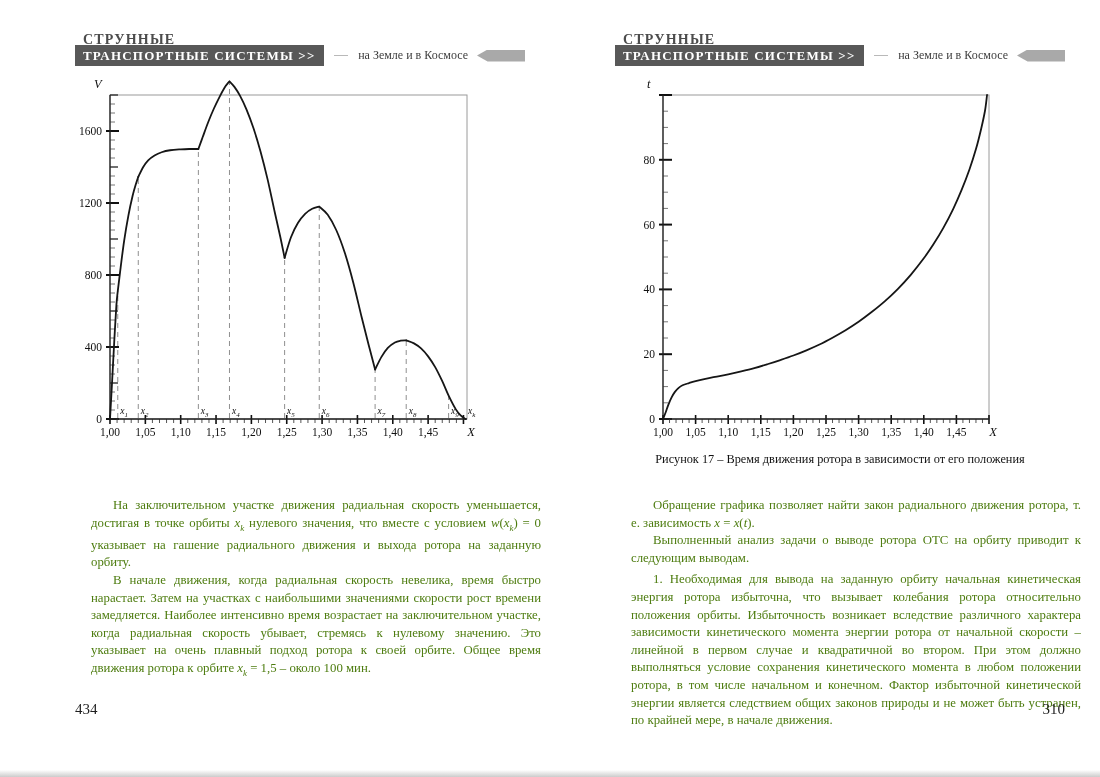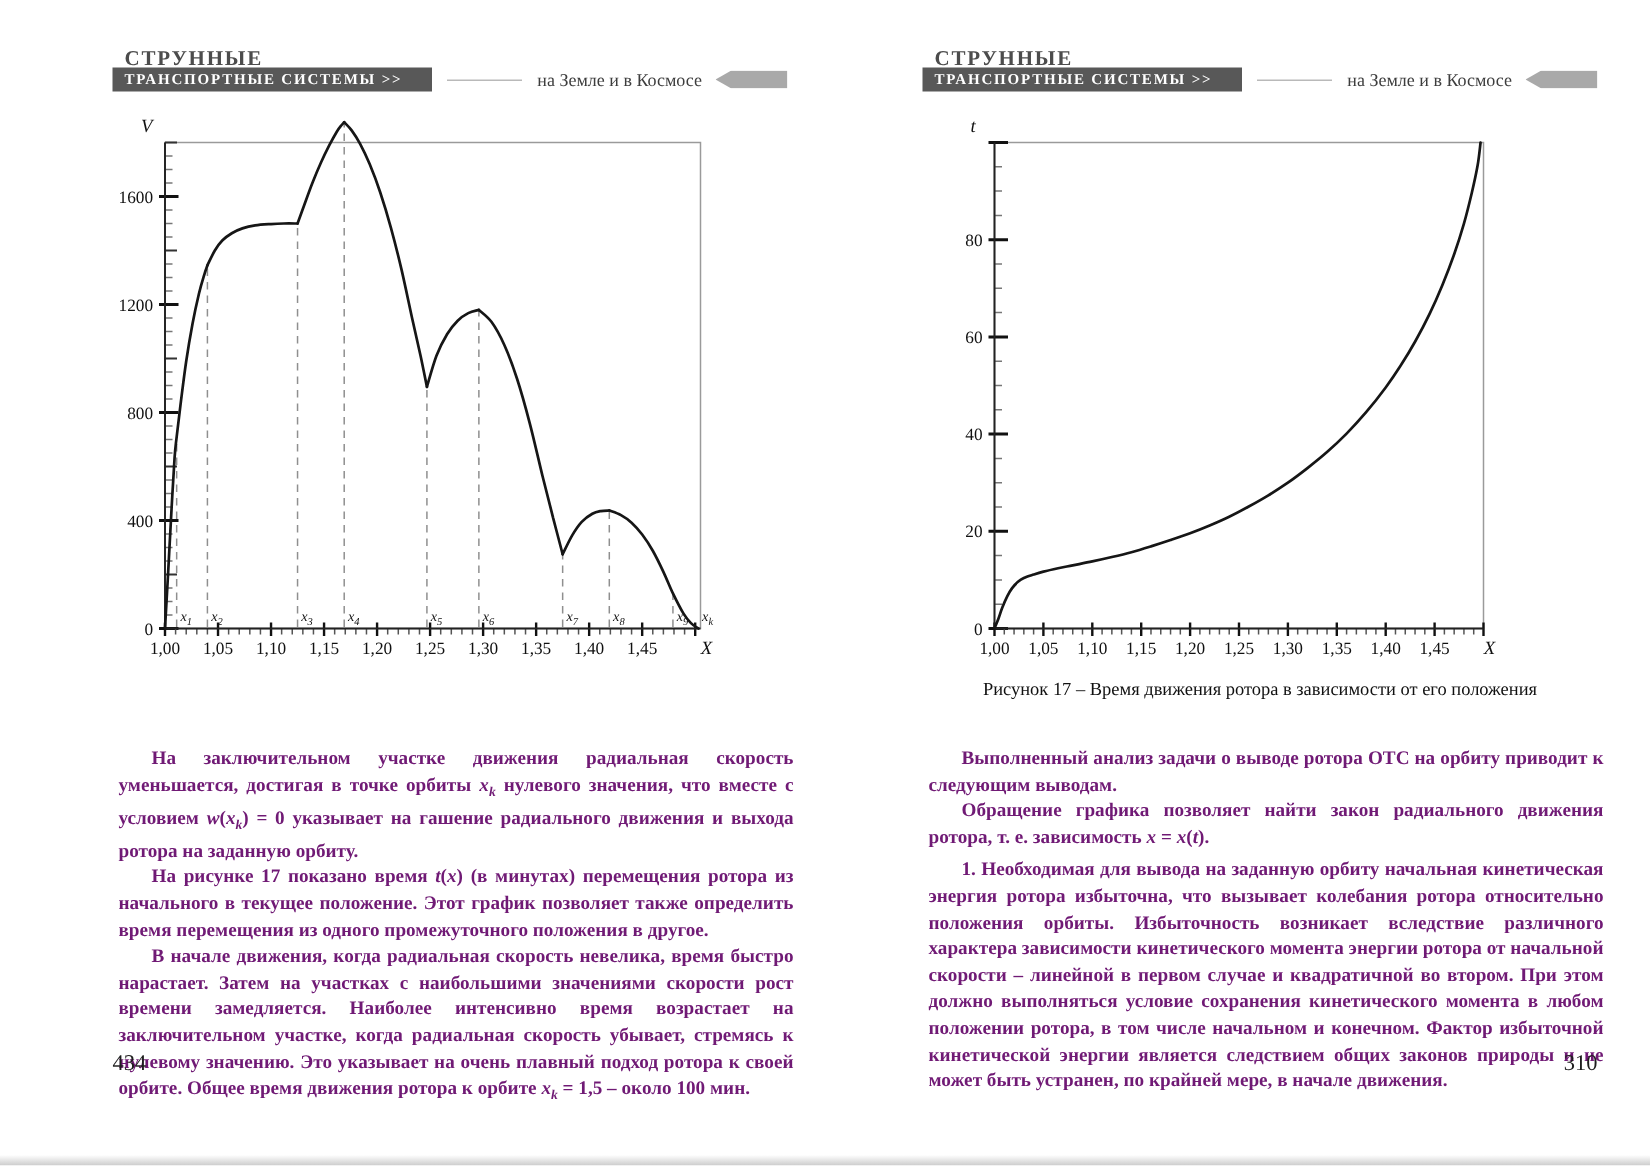--- a/index.html
+++ b/index.html
@@ -4,37 +4,37 @@
 <style>
   html,body{margin:0;padding:0;background:#fff;}
   body{width:1100px;height:777px;position:relative;overflow:hidden;
        font-family:"Liberation Serif","DejaVu Serif",serif;}
   .page{position:absolute;top:0;width:450px;height:777px;}
   #pageL{left:75px;} #pageR{left:615px;}
 
   .kicker{position:absolute;left:8px;top:32px;font-weight:bold;font-size:14px;
           letter-spacing:1.2px;color:#4c4c4c;}
   .hdr{position:absolute;left:0;top:45px;width:100%;display:flex;align-items:center;}
-  .badge{background:#585858;color:#fff;font-weight:bold;font-size:10px;
-         letter-spacing:1.2px;padding:3px 20px 2px 8px;white-space:nowrap;}
+  .badge{background:#585858;color:#fff;font-weight:bold;font-size:13px;
+         letter-spacing:1.2px;padding:3px 8px 2px 8px;white-space:nowrap;}
   .rule{flex:1;height:1px;background:#b9b9b9;margin:0 10px;}
   .tagline{font-weight:normal;font-size:12px;color:#3d3d3d;white-space:nowrap;}
   .arrow{width:48px;height:12px;background:#a9a9a9;margin-left:9px;flex:0 0 auto;
          clip-path:polygon(0 50%,22% 0,100% 0,100% 100%,22% 100%);}
 
   .chart{position:absolute;left:0;top:73px;width:450px;height:372px;}
   .chart text{font-family:"Liberation Serif","DejaVu Serif",serif;fill:#111;}
   .chart .tick{font-size:11.5px;}
   .chart .axlbl{font-style:italic;font-size:12.5px;}
   .chart .mklbl{font-style:italic;font-size:9.5px;}
 
   .caption{position:absolute;top:452px;left:0;width:100%;text-align:center;
            font-size:12.3px;color:#111;}
-  .bodytext{position:absolute;top:497px;left:4px;width:450px;text-align:justify;
-            font-size:12.8px;line-height:17.6px;color:#701a75;font-weight:bold;}
+  .bodytext{position:absolute;top:497px;left:16px;width:450px;text-align:justify;
+            font-size:12.8px;line-height:17.6px;color:#4d7c0f;}
   .bodytext p{margin:0;text-indent:22px;}
   #pageR .bodytext p.numbered{margin-top:4px;}
   .bodytext i{font-style:italic;}
   .bodytext sub{font-size:9px;}
   .pagenum{position:absolute;top:701px;font-size:15px;color:#1e1e1e;width:100%;}
   #pageL .pagenum{text-align:left;} #pageR .pagenum{text-align:right;}
   .book-edge{position:absolute;left:0;right:0;bottom:0;height:7px;
              background:linear-gradient(#ffffff,#cccccc);}
 </style>
 </head>
@@ -180,21 +180,20 @@
         <path d="M63.27722772277231 103.9C64.10 102.25 66.58 96.76 68.23 94.00C69.88 91.24 71.29 89.26 73.17 87.34C75.06 85.42 77.30 83.83 79.54 82.48C81.78 81.13 84.01 80.11 86.61 79.24C89.20 78.37 91.91 77.74 95.09 77.26C98.27 76.78 102.51 76.57 105.69 76.36C108.87 76.15 111.23 76.06 114.18 76.00C117.12 75.94 121.83 76.00 123.37 76.00" fill="none" stroke="#161616" stroke-width="1.8" stroke-linejoin="round" stroke-linecap="round"></path>
         <path d="M123.36633663366338 76C124.07 74.05 125.96 68.80 127.61 64.30C129.26 59.80 131.38 53.80 133.26 49.00C135.15 44.20 137.03 39.70 138.92 35.50C140.80 31.30 142.81 27.25 144.57 23.80C146.34 20.35 148.23 16.96 149.52 14.80C150.82 12.64 151.53 11.89 152.35 10.84C153.18 9.79 154.12 8.89 154.47 8.50" fill="none" stroke="#161616" stroke-width="1.8" stroke-linejoin="round" stroke-linecap="round"></path>
         <path d="M154.4712871287129 8.5C155.30 9.40 157.65 11.50 159.42 13.90C161.19 16.30 163.07 19.15 165.08 22.90C167.08 26.65 169.20 31.00 171.44 36.40C173.68 41.80 176.15 48.25 178.51 55.30C180.86 62.35 183.22 70.15 185.58 78.70C187.93 87.25 190.29 96.55 192.65 106.60C195.00 116.65 197.59 129.40 199.71 139.00C201.84 148.60 203.72 156.55 205.37 164.20C207.02 171.85 208.90 181.45 209.61 184.90" fill="none" stroke="#161616" stroke-width="1.8" stroke-linejoin="round" stroke-linecap="round"></path>
         <path d="M209.61188118811893 184.9C210.67 181.45 213.74 170.05 215.97 164.20C218.21 158.35 220.69 153.70 223.04 149.80C225.40 145.90 227.76 143.14 230.11 140.80C232.47 138.46 234.83 136.96 237.18 135.76C239.54 134.56 243.07 133.96 244.25 133.60" fill="none" stroke="#161616" stroke-width="1.8" stroke-linejoin="round" stroke-linecap="round"></path>
         <path d="M244.25148514851492 133.6C245.67 134.95 249.91 137.80 252.73 141.70C255.56 145.60 258.39 150.70 261.22 157.00C264.05 163.30 266.87 170.80 269.70 179.50C272.53 188.20 275.36 198.40 278.18 209.20C281.01 220.00 284.08 233.80 286.67 244.30C289.26 254.80 291.50 263.50 293.74 272.20C295.98 280.90 299.04 292.45 300.10 296.50" fill="none" stroke="#161616" stroke-width="1.8" stroke-linejoin="round" stroke-linecap="round"></path>
         <path d="M300.09900990099015 296.5C301.16 294.40 304.34 287.50 306.46 283.90C308.58 280.30 310.59 277.30 312.82 274.90C315.06 272.50 317.77 270.70 319.89 269.50C322.01 268.30 323.66 268.06 325.55 267.70C327.43 267.34 330.26 267.40 331.20 267.34" fill="none" stroke="#161616" stroke-width="1.8" stroke-linejoin="round" stroke-linecap="round"></path>
         <path d="M331.2039603960397 267.34000000000003C332.50 267.85 336.51 269.05 338.98 270.40C341.45 271.75 343.69 273.28 346.05 275.44C348.41 277.60 350.76 280.24 353.12 283.36C355.48 286.48 357.83 290.02 360.19 294.16C362.54 298.30 365.02 303.46 367.26 308.20C369.50 312.94 371.38 317.95 373.62 322.60C375.86 327.25 378.69 332.80 380.69 336.10C382.69 339.40 383.99 340.75 385.64 342.40C387.29 344.05 389.76 345.40 390.59 346.00" fill="none" stroke="#161616" stroke-width="1.8" stroke-linejoin="round" stroke-linecap="round"></path>
       </svg></div>
   <div class="bodytext">
     <p>На заключительном участке движения радиальная скорость уменьшается, достигая в точке орбиты <i>x<sub>k</sub></i> нулевого значения, что вместе с условием <i>w</i>(<i>x<sub>k</sub></i>) = 0 указывает на гашение радиального движения и выхода ротора на заданную орбиту.</p>
-    <p>На рисунке 17 показано время <i>t</i>(<i>x</i>) (в минутах) перемещения ротора из начального в текущее положение. Этот график позволяет также определить время перемещения из одного промежуточного положения в другое.</p>
     <p>В начале движения, когда радиальная скорость невелика, время быстро нарастает. Затем на участках с наибольшими значениями скорости рост времени замедляется. Наиболее интенсивно время возрастает на заключительном участке, когда радиальная скорость убывает, стремясь к нулевому значению. Это указывает на очень плавный подход ротора к своей орбите. Общее время движения ротора к орбите <i>x<sub>k</sub></i> = 1,5 – около 100 мин.</p>
   </div>
   <div class="pagenum">434</div>
 </section>
 
 <section class="page" id="pageR">
   <div class="kicker">СТРУННЫЕ</div>
   <div class="hdr">
     <div class="badge">ТРАНСПОРТНЫЕ СИСТЕМЫ  &gt;&gt;</div>
     <div class="rule"></div>
@@ -291,20 +290,20 @@
         <line x1="367.48" y1="346" x2="367.48" y2="350" stroke="#555" stroke-width="1"></line>
         <line x1="374" y1="342" x2="374" y2="351" stroke="#111" stroke-width="1.6"></line>
         <line x1="48" y1="22" x2="48" y2="346" stroke="#222" stroke-width="1.3"></line>
         <line x1="48" y1="346" x2="374" y2="346" stroke="#222" stroke-width="1.3"></line>
         <text x="32" y="15" class="axlbl">t</text>
         <text x="378" y="363" text-anchor="middle" class="axlbl">X</text>
         <path d="M48 346C48.43 344.92 49.74 341.84 50.61 339.52C51.48 337.20 52.24 334.55 53.22 332.07C54.19 329.58 55.39 326.78 56.48 324.62C57.56 322.46 58.54 320.73 59.74 319.11C60.93 317.49 62.34 316.03 63.65 314.90C64.95 313.76 65.82 313.11 67.56 312.30C69.30 311.49 71.91 310.74 74.08 310.04C76.25 309.33 77.88 308.79 80.60 308.09C83.32 307.39 87.12 306.53 90.38 305.82C93.64 305.12 96.36 304.64 100.16 303.88C103.96 303.12 108.85 302.21 113.20 301.29C117.55 300.37 121.89 299.40 126.24 298.37C130.59 297.35 134.93 296.32 139.28 295.13C143.63 293.94 147.97 292.59 152.32 291.24C156.67 289.89 161.01 288.49 165.36 287.03C169.71 285.57 174.05 284.12 178.40 282.50C182.75 280.88 187.09 279.15 191.44 277.31C195.79 275.48 200.13 273.59 204.48 271.48C208.83 269.37 213.17 267.05 217.52 264.68C221.87 262.30 226.21 259.87 230.56 257.22C234.91 254.58 239.25 251.82 243.60 248.80C247.95 245.78 252.29 242.48 256.64 239.08C260.99 235.68 265.33 232.22 269.68 228.39C274.03 224.55 278.37 220.50 282.72 216.08C287.07 211.65 291.41 206.95 295.76 201.82C300.11 196.69 305.00 190.43 308.80 185.30C312.60 180.17 315.32 176.12 318.58 171.04C321.84 165.96 325.10 160.67 328.36 154.84C331.62 149.01 335.10 142.37 338.14 136.05C341.18 129.73 343.90 123.52 346.62 116.93C349.33 110.34 352.05 103.32 354.44 96.52C356.83 89.72 359.00 82.91 360.96 76.11C362.92 69.30 364.65 62.18 366.18 55.70C367.70 49.22 369.11 42.84 370.09 37.23C371.07 31.61 371.72 24.54 372.04 22.00" fill="none" stroke="#161616" stroke-width="1.8" stroke-linejoin="round" stroke-linecap="round"></path>
       </svg></div>
   <div class="caption">Рисунок 17 – Время движения ротора в зависимости от его положения</div>
   <div class="bodytext">
+    <p>Обращение графика позволяет найти закон радиального движения ротора, т. е. зависимость <i>x</i> = <i>x</i>(<i>t</i>).</p>
     <p>Выполненный анализ задачи о выводе ротора ОТС на орбиту приводит к следующим выводам.</p>
-    <p>Обращение графика позволяет найти закон радиального движения ротора, т. е. зависимость <i>x</i> = <i>x</i>(<i>t</i>).</p>
     <p class="numbered">1. Необходимая для вывода на заданную орбиту начальная кинетическая энергия ротора избыточна, что вызывает колебания ротора относительно положения орбиты. Избыточность возникает вследствие различного характера зависимости кинетического момента энергии ротора от начальной скорости – линейной в первом случае и квадратичной во втором. При этом должно выполняться условие сохранения кинетического момента в любом положении ротора, в том числе начальном и конечном. Фактор избыточной кинетической энергии является следствием общих законов природы и не может быть устранен, по крайней мере, в начале движения.</p>
   </div>
   <div class="pagenum">310</div>
 </section>
 
 <div class="book-edge"></div>
 
 </body></html>

